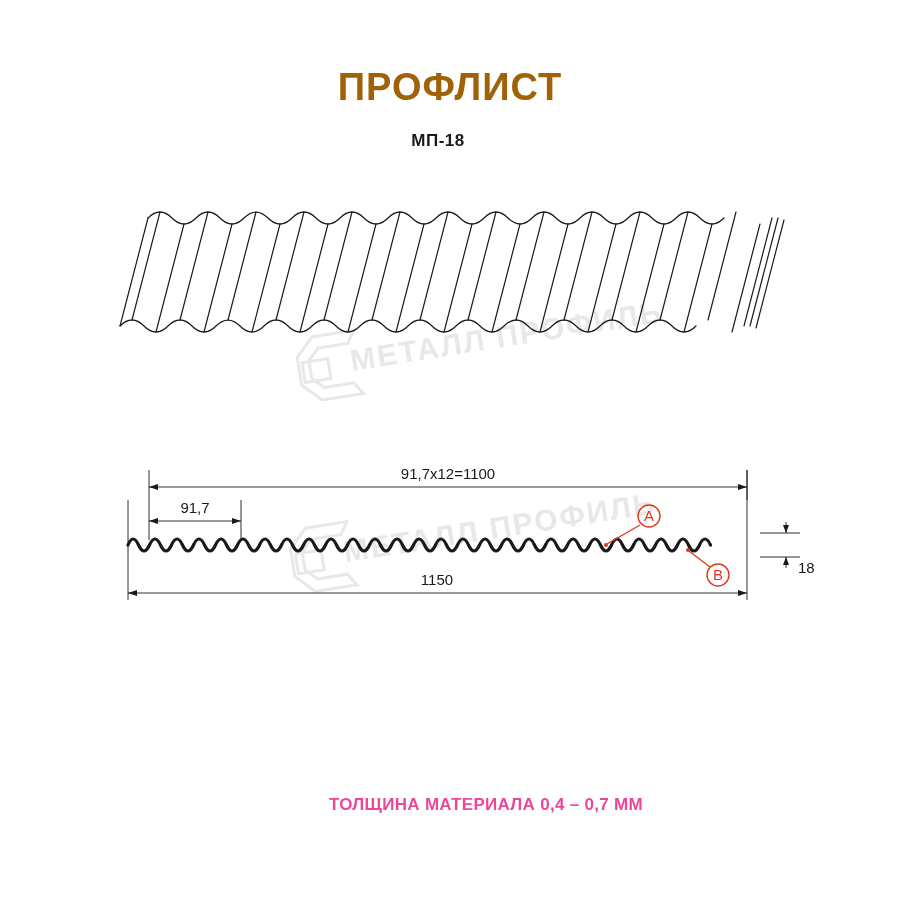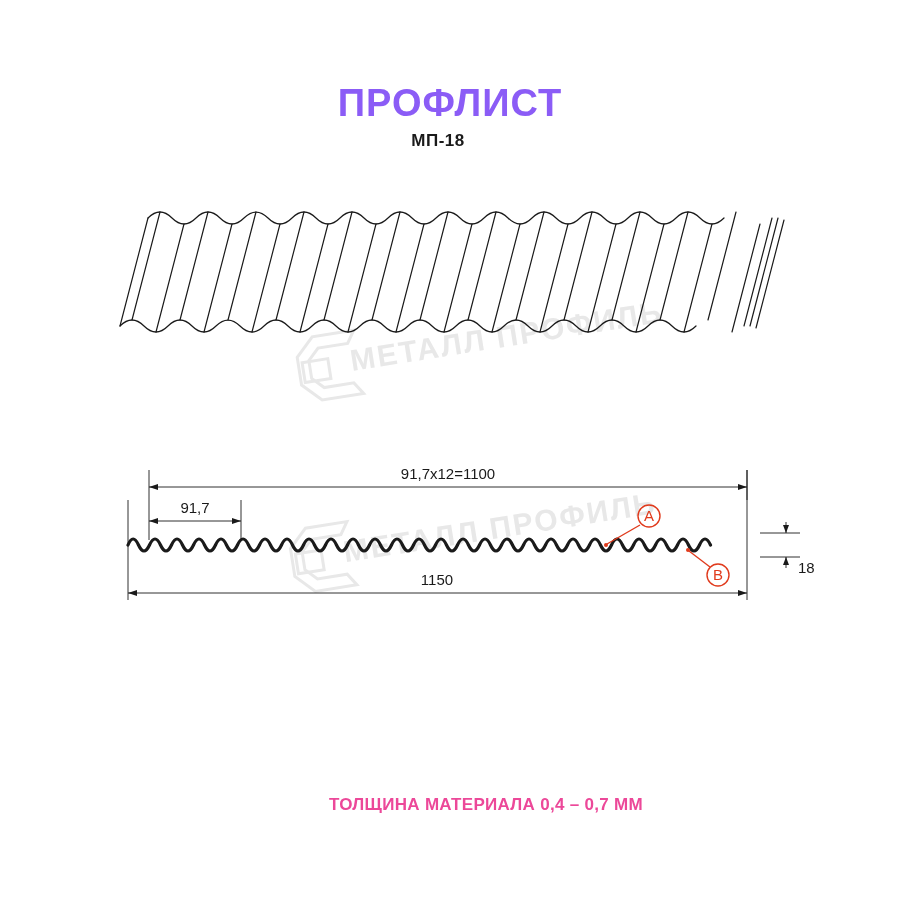--- a/index.html
+++ b/index.html
@@ -14,28 +14,28 @@
     color: #1a1a1a;
     position: relative;
     overflow: hidden;
   }
   .page {
     position: absolute;
     inset: 0;
   }
   .title {
     position: absolute;
-    top: 82px;
+    top: 66px;
     left: 0;
     width: 900px;
     text-align: center;
     font-size: 38px;
     font-weight: bold;
     letter-spacing: 1px;
-    color: #8b5cf6;
+    color: #a16207;
   }
   .subtitle {
     position: absolute;
     top: 131px;
     left: 0;
     width: 876px;
     text-align: center;
     font-size: 17px;
     font-weight: bold;
     letter-spacing: 0.5px;

